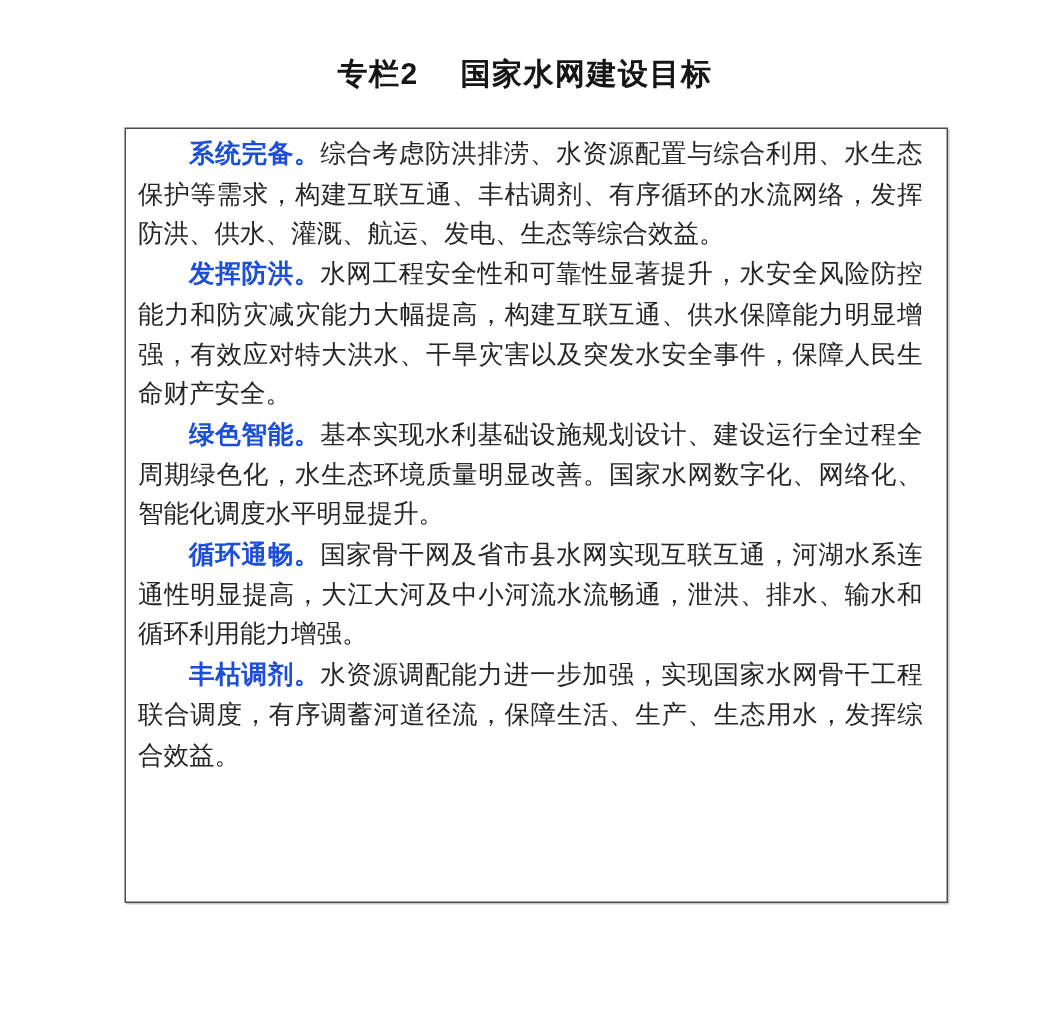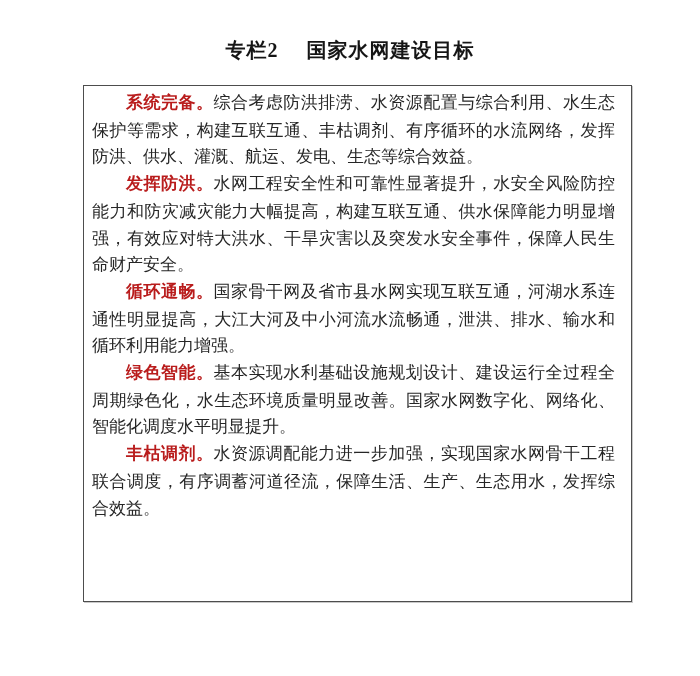--- a/index.html
+++ b/index.html
@@ -14,21 +14,21 @@
     background: #ffffff;
     overflow: hidden;
   }
   .title {
     position: absolute;
     top: 39px;
     left: 0;
     width: 700px;
     margin: 0;
     text-align: center;
-    font-family: Liberation Serif, serif;
+    font-family: Liberation Sans, sans-serif;
     font-weight: 700;
     font-size: 20px;
     line-height: 23px;
     color: #151515;
     letter-spacing: 1px;
   }
   .title .title-main {
     margin-left: 28px;
   }
   .content-box {
@@ -46,39 +46,39 @@
   .para {
     margin: 0;
     text-indent: 2em;
     text-align: justify;
     font-family: "Liberation Serif", serif;
     font-size: 17px;
     line-height: 26.7px;
     color: #262626;
   }
   .para .lead {
-    font-family: Liberation Mono, monospace;
+    font-family: Liberation Serif, serif;
     font-weight: 700;
-    color: #b91c1c;
+    color: #1d4ed8;
   }
 </style>
 </head>
 <body>
 
 <div class="page">
 
   <h1 class="title"><span>专栏2</span><span class="title-main">国家水网建设目标</span></h1>
 
   <div class="content-box">
 
     <p class="para"><strong class="lead">系统完备。</strong><span>综合考虑防洪排涝、水资源配置与综合利用、水生态保护等需求，构建互联互通、丰枯调剂、有序循环的水流网络，发挥防洪、供水、灌溉、航运、发电、生态等综合效益。</span></p>
 
     <p class="para"><strong class="lead">发挥防洪。</strong><span>水网工程安全性和可靠性显著提升，水安全风险防控能力和防灾减灾能力大幅提高，构建互联互通、供水保障能力明显增强，有效应对特大洪水、干旱灾害以及突发水安全事件，保障人民生命财产安全。</span></p>
 
 
+    <p class="para"><strong class="lead">绿色智能。</strong><span>基本实现水利基础设施规划设计、建设运行全过程全周期绿色化，水生态环境质量明显改善。国家水网数字化、网络化、智能化调度水平明显提升。</span></p>
+
     <p class="para"><strong class="lead">循环通畅。</strong><span>国家骨干网及省市县水网实现互联互通，河湖水系连通性明显提高，大江大河及中小河流水流畅通，泄洪、排水、输水和循环利用能力增强。</span></p>
-
-    <p class="para"><strong class="lead">绿色智能。</strong><span>基本实现水利基础设施规划设计、建设运行全过程全周期绿色化，水生态环境质量明显改善。国家水网数字化、网络化、智能化调度水平明显提升。</span></p>
 
     <p class="para"><strong class="lead">丰枯调剂。</strong><span>水资源调配能力进一步加强，实现国家水网骨干工程联合调度，有序调蓄河道径流，保障生活、生产、生态用水，发挥综合效益。</span></p>
 
   </div>
 </div>
 
 </body></html>

